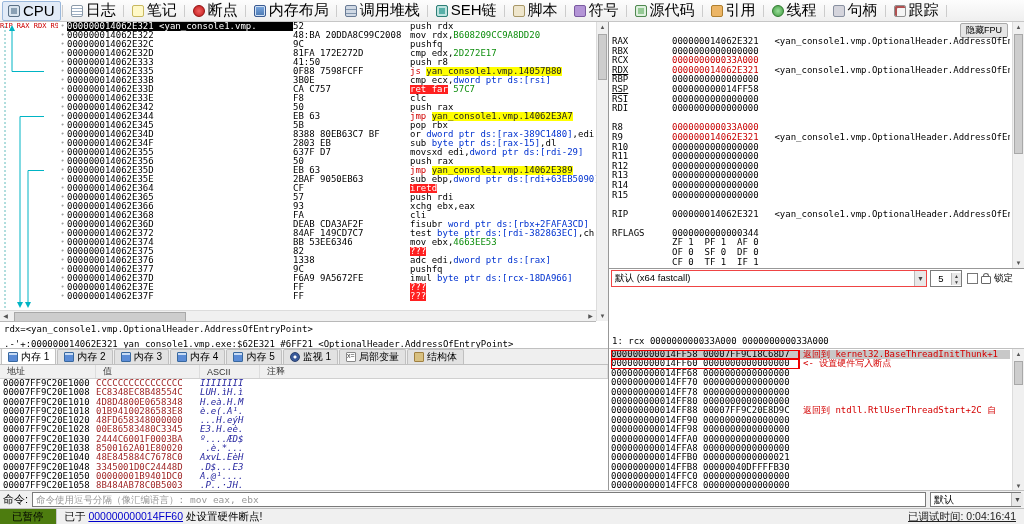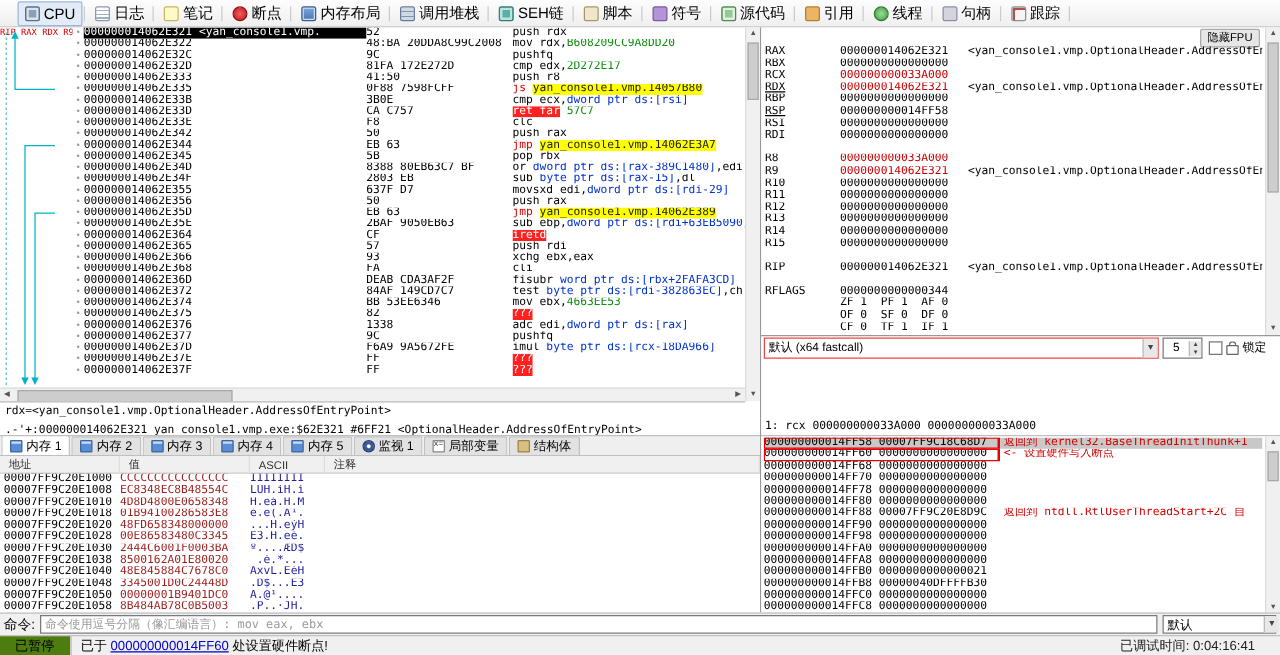--- a/index.html
+++ b/index.html
@@ -1,22 +1,22 @@
 <!DOCTYPE html>
 <html><head>
 <meta charset="utf-8">
 <style>
   html,body{margin:0;padding:0;background:#d4d0c8;}
   .window{position:relative;width:1024px;height:524px;background:#f0f0f0;overflow:hidden;
           font-family:"Liberation Sans","DejaVu Sans",sans-serif;color:#000;}
 
   
   .toolbar{position:absolute;left:0;top:0;width:1024px;height:22px;display:flex;align-items:center;
-           padding-left:14px;background:linear-gradient(#fdfdfd,#efefef);border-bottom:1px solid #c6c6c6;
-           font-size:12px;box-sizing:border-box;}
+           padding-left:2px;background:linear-gradient(#fdfdfd,#efefef);border-bottom:1px solid #c6c6c6;
+           font-size:15px;box-sizing:border-box;}
   .tabwrap{display:flex;align-items:center;height:22px;}
   .tab{display:flex;align-items:center;height:18px;padding:0 5px;margin:0 4px 0 0;position:relative;
        border:1px solid transparent;border-radius:2px;white-space:nowrap;}
   .tab::after{content:"";position:absolute;right:-3px;top:3px;bottom:3px;width:1px;background:#cccccc;}
   .tab.active{background:#e2ebf7;border:1px solid #9ab8dc;}
   .tbicon{width:12px;height:12px;margin-right:3px;display:inline-block;flex:none;border-radius:2px;box-sizing:border-box;}
   .cpu-icon{background:#8aa0b4;border:1px solid #5a7086;box-shadow:inset 0 0 0 2px #d9e4ee;}
   .log-icon{background:repeating-linear-gradient(#ffffff 0 2px,#9eb0c4 2px 3px);border:1px solid #8c9aa8;}
   .notes-icon{background:#fff9c8;border:1px solid #c8b860;}
   .breakpoint-icon{background:radial-gradient(#f06060,#c01818);border:1px solid #901010;border-radius:50%;}
@@ -102,21 +102,21 @@
 
   
   .dump-pane{position:absolute;left:0;top:364px;width:608px;height:126px;background:#fff;border-top:1px solid #c0c0c0;box-sizing:border-box;}
   .mhead{display:flex;height:13px;background:#f0f0f0;border-bottom:1px solid #d0d0d0;font-size:9px;color:#333;align-items:center;}
   .mhead span{border-right:1px solid #ddd;padding-left:7px;box-sizing:border-box;height:100%;display:flex;align-items:center;}
   .mh-a{width:96px;flex:none;} .mh-v{width:104px;flex:none;} .mh-s{width:60px;flex:none;} .mh-n{flex:1;}
   .mrows{font-family:"DejaVu Sans Mono",monospace;font-size:9px;line-height:9.3px;overflow:hidden;height:112px;}
   .mrow{display:flex;height:9.3px;white-space:pre;overflow:hidden;}
   .ma{width:96px;flex:none;padding-left:3px;box-sizing:border-box;}
   .mv{width:104px;flex:none;color:#9c1f1f;}
-  .mascii{width:60px;flex:none;color:#1f1f9c;}
+  .mascii{width:60px;flex:none;color:#1f1f9c;font-style:italic;}
   .mnote{flex:1;}
 
   
   .stack-pane{position:absolute;left:609px;top:348px;width:415px;height:142px;background:#fff;border-top:1px solid #c0c0c0;box-sizing:border-box;}
   .srows{position:absolute;left:2px;top:1px;right:14px;bottom:0;font-family:"DejaVu Sans Mono",monospace;
          font-size:9px;line-height:9.4px;overflow:hidden;}
   .srow{display:flex;height:9.4px;white-space:pre;overflow:hidden;align-items:center;}
   .srow.sel{background:#c8c8c8;}
   .av{display:inline-flex;}
   .srow.boxed .av{outline:2px solid #ee0000;outline-offset:-1px;}
@@ -135,21 +135,21 @@
   .cmdinput{flex:1;height:13px;border:1px solid #7a7a7a;background:#fff;font-size:9.5px;padding:0 3px;
             font-family:"DejaVu Sans Mono",monospace;}
   .cmdinput::placeholder{color:#999;}
   .cmdcombo{width:86px;height:13px;border:1px solid #7a7a7a;background:#fff;font-size:10px;display:flex;
             align-items:center;justify-content:space-between;padding-left:3px;}
   .statusbar{position:absolute;left:0;top:508px;width:1024px;height:16px;background:#f0f0f0;border-top:1px solid #c0c0c0;
              display:flex;align-items:center;font-size:10.5px;box-sizing:border-box;}
   .paused{background:#4d7c0f;height:100%;display:flex;align-items:center;padding:0 12px;border-right:1px solid #c8c8c8;}
   .stmsg{margin-left:8px;white-space:pre;}
   .staddr{color:#0000cc;text-decoration:underline;}
-  .sttime{margin-left:auto;padding-right:20px;color:#222;}
+  .sttime{margin-left:auto;padding-right:8px;color:#222;text-decoration:underline;}
 </style>
 </head>
 <body>
 
 <div class="window">
 
   <div class="toolbar">
     <div class="tabwrap">
 
         <div class="tab active">

